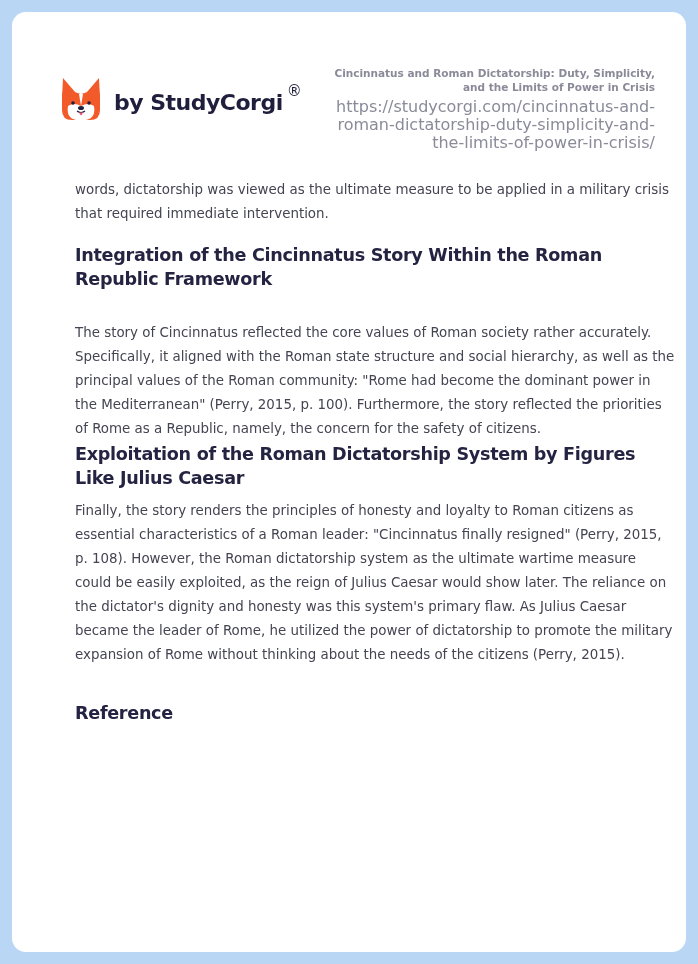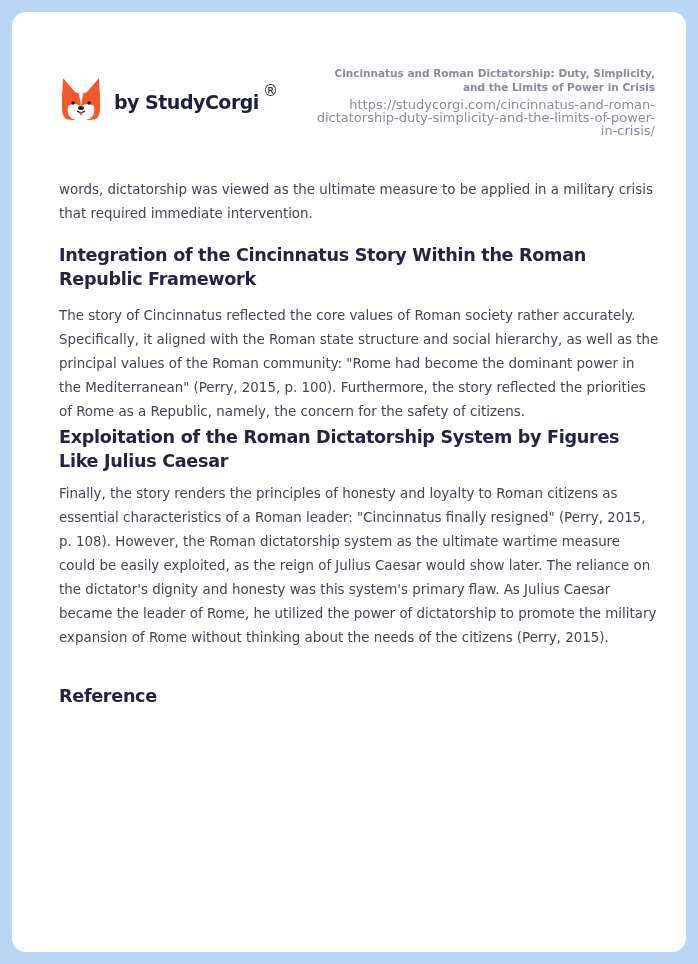--- a/index.html
+++ b/index.html
@@ -24,21 +24,21 @@
     .logo {
       position: absolute;
       left: 48px; top: 64px;
       display: flex; align-items: center;
     }
     .logo svg { width: 42px; height: 46px; display: block; }
     .logo-text {
       margin-left: 12px;
       font-family: "DejaVu Sans", sans-serif;
       font-weight: bold;
-      font-size: 19px;
+      font-size: 22px;
       color: #1f1f3d;
       letter-spacing: -0.5px;
       margin-top: 6px;
     }
     .logo-reg {
       font-family: "DejaVu Sans", sans-serif;
       font-size: 15px;
       color: #1f1f3d;
       margin-left: 4px;
       margin-top: -16px;
@@ -52,46 +52,46 @@
     .meta-title {
       font-family: "DejaVu Sans", sans-serif;
       font-weight: bold;
       font-size: 10.5px;
       line-height: 14px;
       color: #8a8a99;
     }
     .meta-url {
       margin-top: 4px;
       font-family: "DejaVu Sans", sans-serif;
-      font-size: 13px;
-      line-height: 13px;
+      font-size: 16px;
+      line-height: 18px;
       color: #8a8a99;
     }
     .content {
       position: absolute;
-      left: 47px; top: 166px;
+      left: 63px; top: 166px;
       width: 600px;
       color: #3c3c4a;
     }
     .content p {
       font-family: "DejaVu Sans", sans-serif;
       font-size: 13.4px;
       line-height: 24px;
       color: #444452;
     }
     .content h2 {
       font-family: "DejaVu Sans", sans-serif;
       font-weight: bold;
       font-size: 17.6px;
       line-height: 24px;
       color: #242442;
       letter-spacing: -0.3px;
     }
     .p1 { margin-bottom: 17px; }
-    .h-int { margin-bottom: 13px; }
+    .h-int { margin-bottom: 30px; }
     .p2 { margin-bottom: 1px; }
     .h-exp { margin-bottom: 9px; }
     .p3 { margin-bottom: 34px; }
     .h-ref { margin-bottom: 17px; }
     .ref em { font-style: italic; }
   </style>
 </head>
 <body>
 
 <div class="card">

